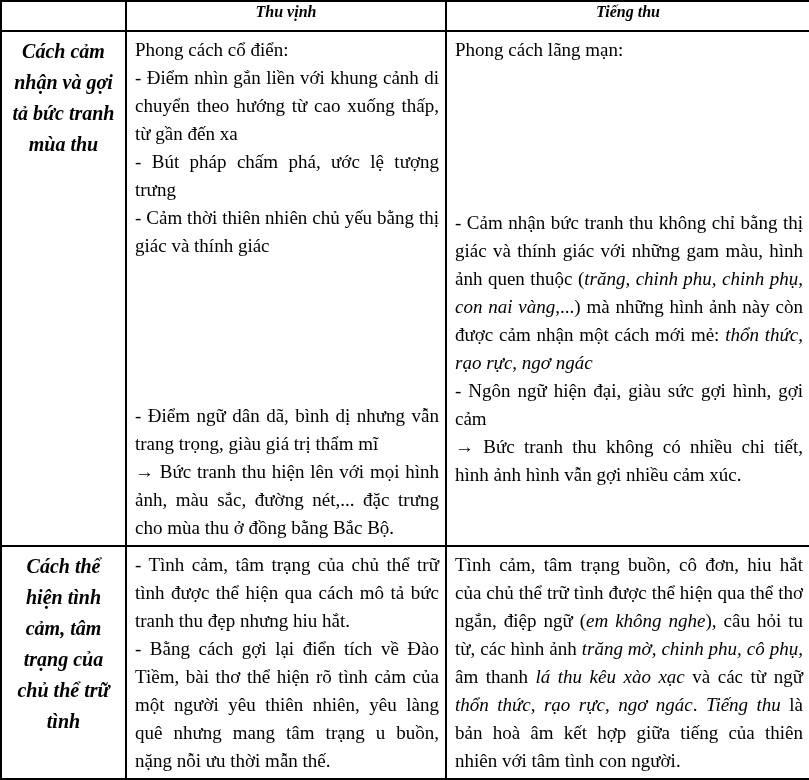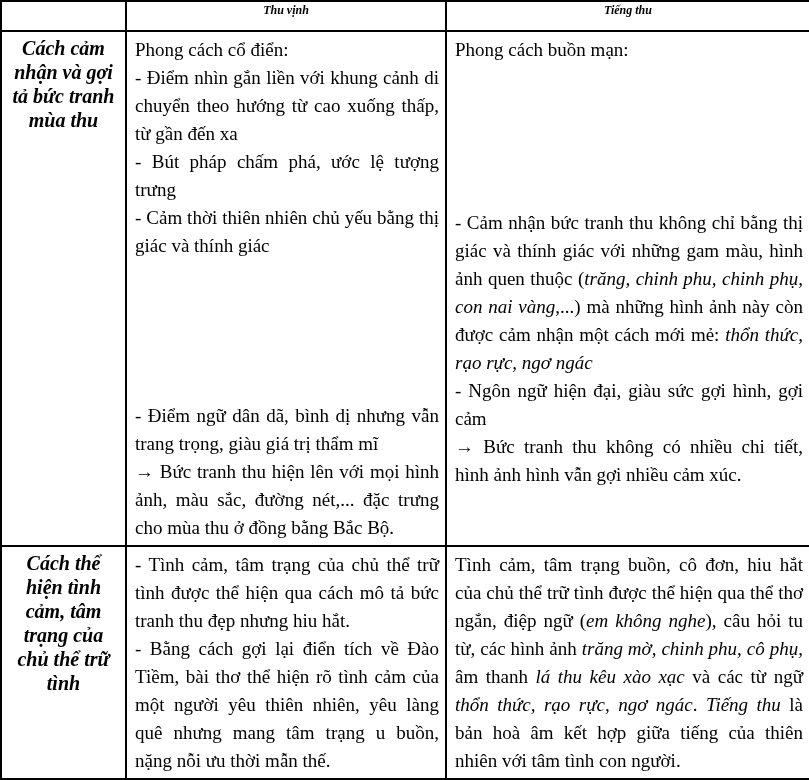--- a/index.html
+++ b/index.html
@@ -20,30 +20,30 @@
   }
   col.c1{width:125px;}
   col.c2{width:320px;}
   col.c3{width:364px;}
   tr.r-header{height:30px;}
   tr.r-body1{height:515px;}
   tr.r-body2{height:231px;}
   td.hdr{
     font-weight:bold;
     font-style:italic;
-    font-size:12px;
+    font-size:16px;
     text-align:center;
     vertical-align:middle;
     padding:1px 14px;
   }
   td.rowlabel{
     font-weight:bold;
     font-style:italic;
     font-size:20px;
-    line-height:24px;
+    line-height:31px;
     text-align:center;
     vertical-align:middle;
     padding:4px 5px;
   }
   td.content{
     font-size:19px;
     line-height:28px;
     text-align:justify;
     padding:4px 6px 3px 8px;
   }
@@ -72,21 +72,21 @@
       <td class="content">
             <div class="para"><span>Phong cách cổ điển:</span></div>
             <div class="para"><span>- Điểm nhìn gắn liền với khung cảnh di chuyển theo hướng từ cao xuống thấp, từ gần đến xa</span></div>
             <div class="para"><span>- Bút pháp chấm phá, ước lệ tượng trưng</span></div>
             <div class="para"><span>- Cảm thời thiên nhiên chủ yếu bằng thị giác và thính giác</span></div>
             <div class="spacer" style="height: 142px;"></div>
             <div class="para"><span>- Điểm ngữ dân dã, bình dị nhưng vẫn trang trọng, giàu giá trị thẩm mĩ</span></div>
             <div class="para"><span>→ Bức tranh thu hiện lên với mọi hình ảnh, màu sắc, đường nét,... đặc trưng cho mùa thu ở đồng bằng Bắc Bộ.</span></div>
           </td>
       <td class="content">
-            <div class="para"><span>Phong cách buồn mạn:</span></div>
+            <div class="para"><span>Phong cách lãng mạn:</span></div>
             <div class="spacer" style="height: 145px;"></div>
             <div class="para"><span>- Cảm nhận bức tranh thu không chỉ bằng thị giác và thính giác với những gam màu, hình ảnh quen thuộc (</span><i>trăng, chinh phu, chinh phụ, con nai vàng</i><span>,...) mà những hình ảnh này còn được cảm nhận một cách mới mẻ: </span><i>thổn thức, rạo rực, ngơ ngác</i></div>
             <div class="para"><span>- Ngôn ngữ hiện đại, giàu sức gợi hình, gợi cảm</span></div>
             <div class="para"><span>→ Bức tranh thu không có nhiều chi tiết, hình ảnh hình vẫn gợi nhiều cảm xúc.</span></div>
           </td>
     </tr>
     <tr class="r-body2">
       <td class="rowlabel">Cách thể hiện tình cảm, tâm trạng của chủ thể trữ tình</td>
       <td class="content">
             <div class="para"><span>- Tình cảm, tâm trạng của chủ thể trữ tình được thể hiện qua cách mô tả bức tranh thu đẹp nhưng hiu hắt.</span></div>

